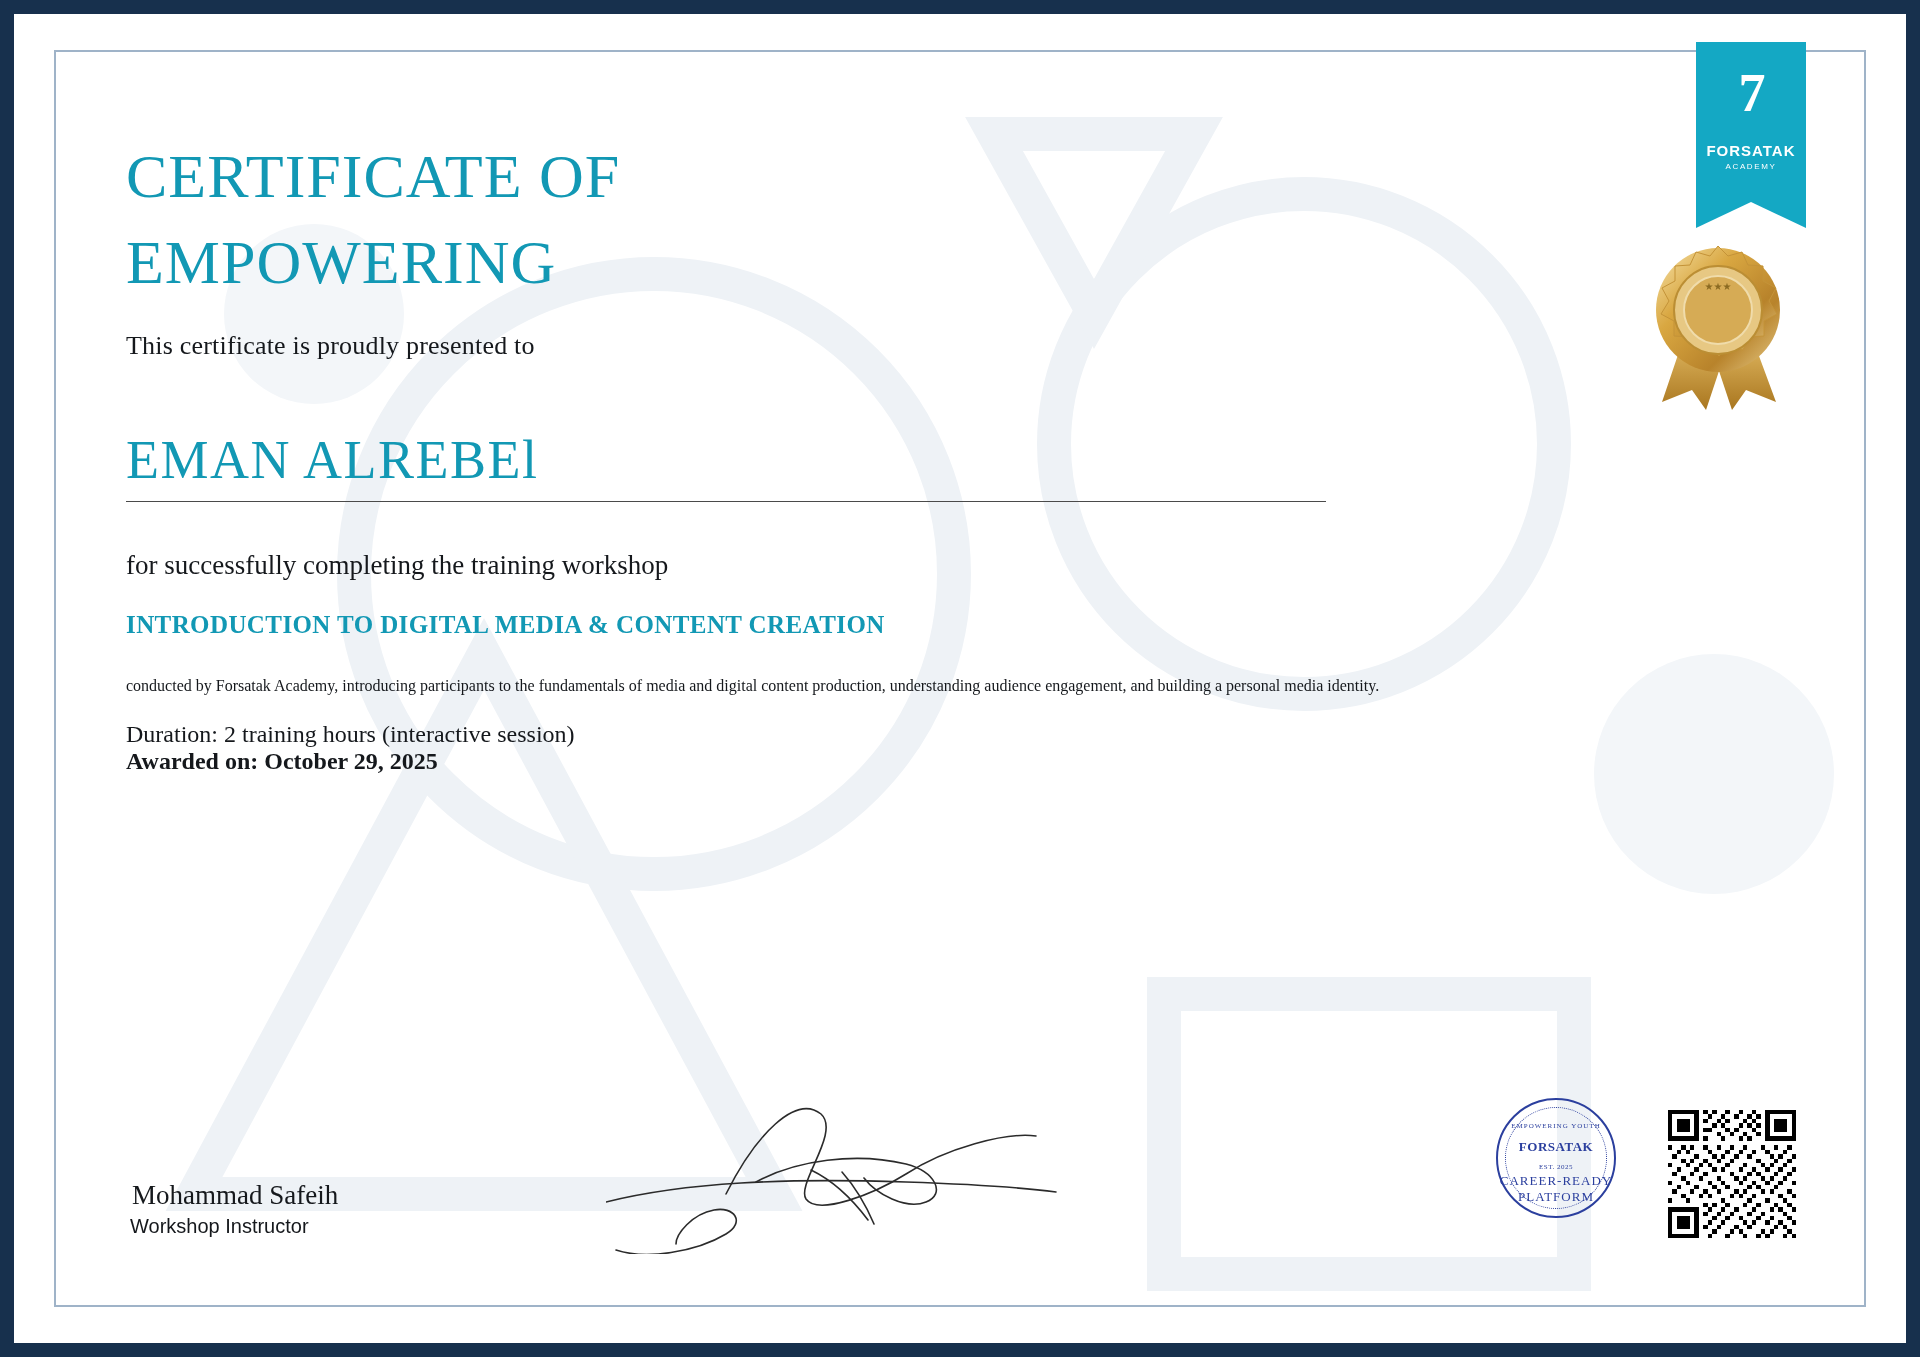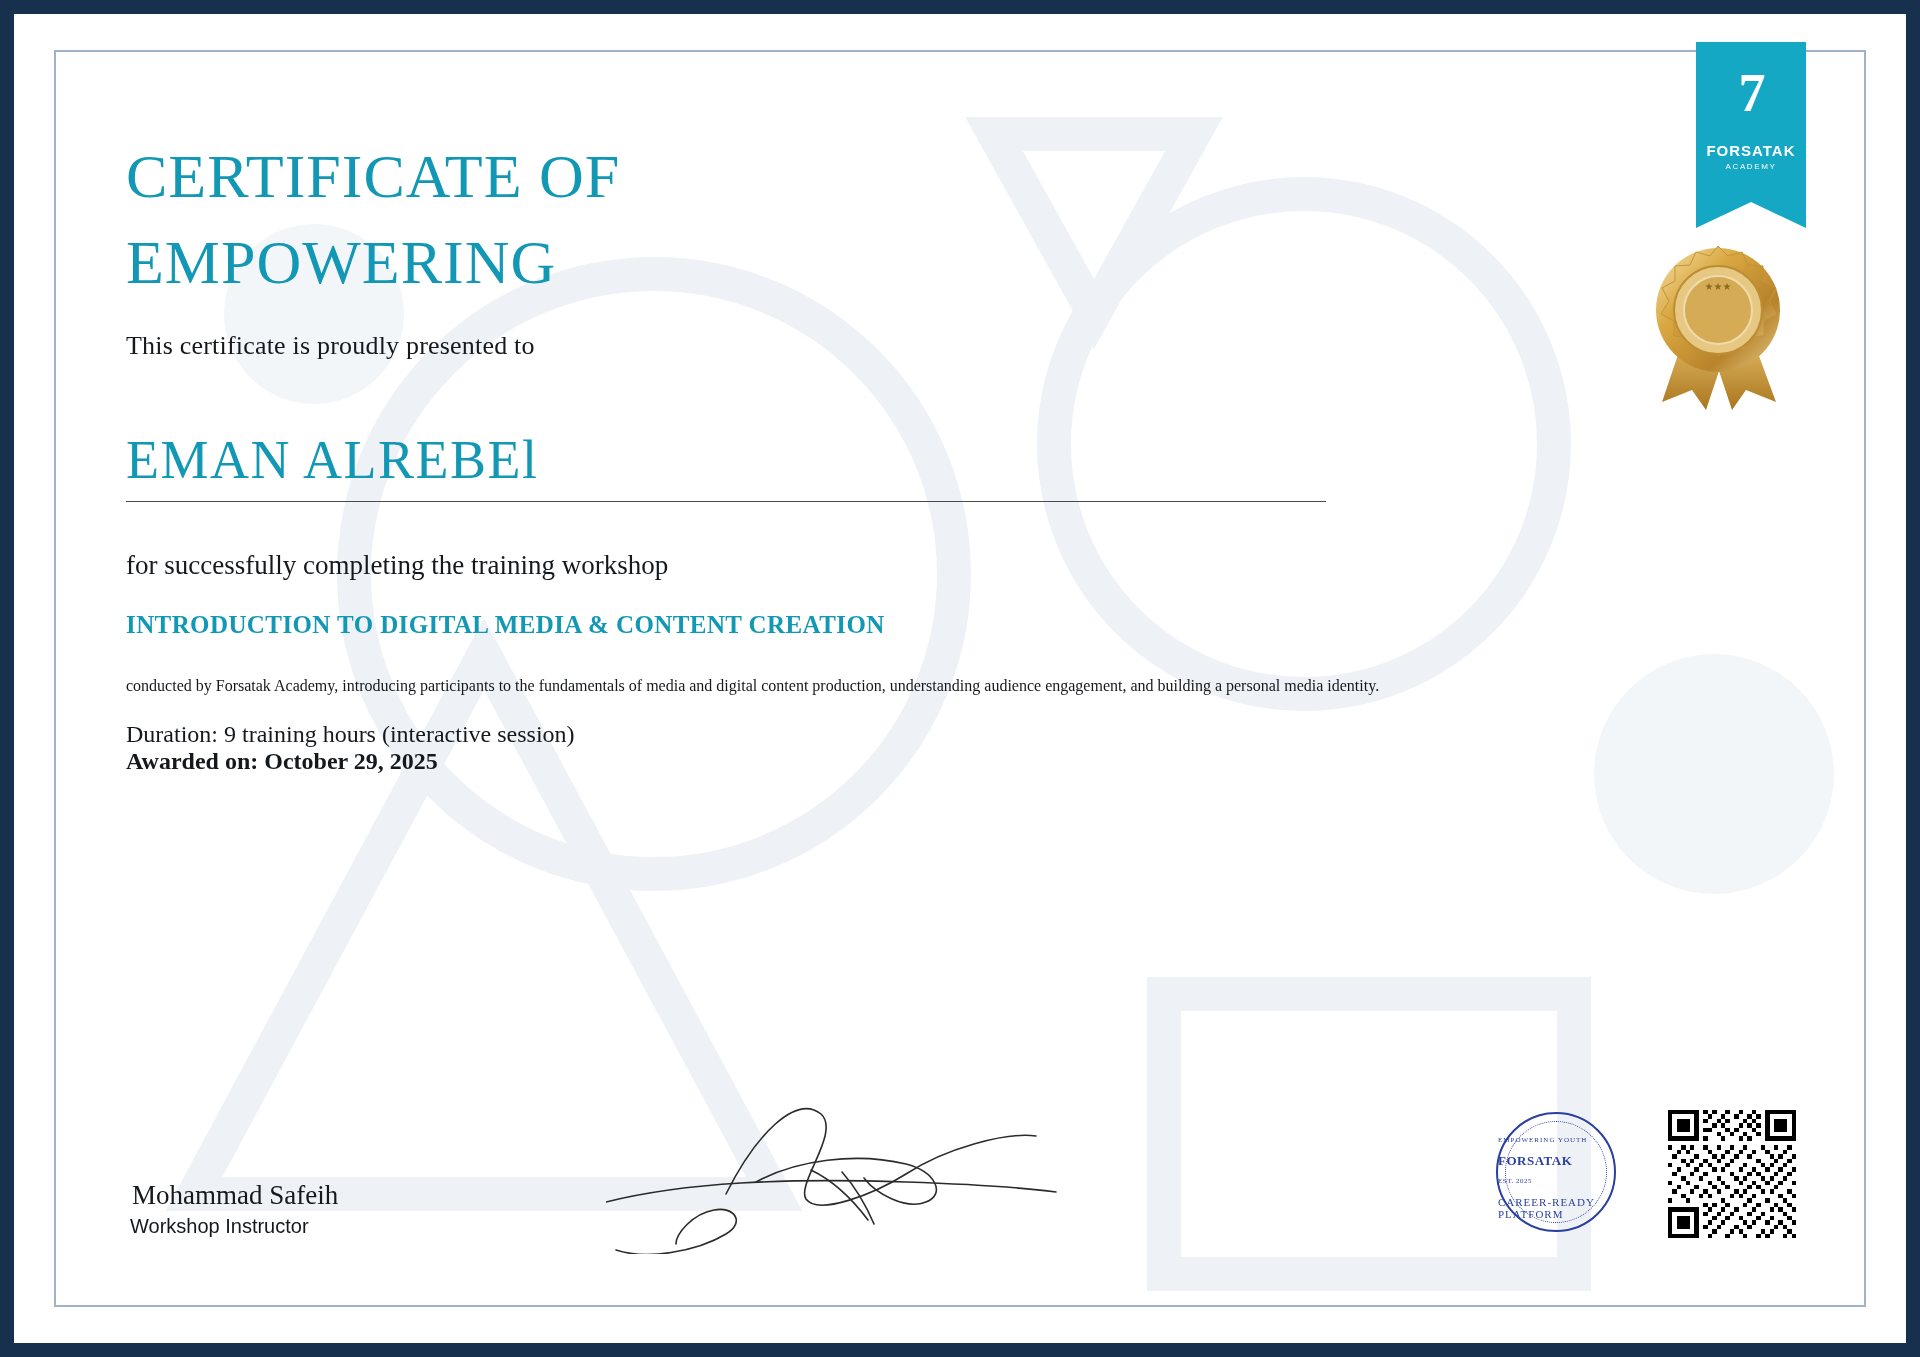--- a/index.html
+++ b/index.html
@@ -198,27 +198,27 @@
   .medal {
     position: absolute;
     right: 112px;
     top: 228px;
   }
 
   
   .seal {
     position: absolute;
     right: 290px;
-    bottom: 111px;
+    bottom: 125px;
     width: 120px;
     height: 120px;
     border-radius: 50%;
     border: 2px solid #2b3f9e;
     color: #2b3f9e;
-    text-align: left;
+    text-align: center;
     box-sizing: border-box;
     font-family: "Liberation Serif", serif;
   }
   .seal-inner {
     position: absolute;
     inset: 7px;
     border-radius: 50%;
     border: 1px dotted #2b3f9e;
   }
   .seal-top {
@@ -231,23 +231,23 @@
     font-weight: bold;
     letter-spacing: 0.5px;
     margin-top: 9px;
   }
   .seal-est {
     font-size: 7px;
     margin-top: 8px;
     letter-spacing: 0.5px;
   }
   .seal-bottom {
-    font-size: 11px;
+    font-size: 13px;
     letter-spacing: 1px;
-    margin-top: 11px;
+    margin-top: 2px;
   }
 
   .qr {
     position: absolute;
     right: 110px;
     bottom: 105px;
     width: 128px;
     height: 128px;
   }
 </style>
@@ -320,21 +320,21 @@
 
     <div class="recipient">EMAN ALREBEl</div>
     <div class="rule"></div>
 
     <div class="line-for">for successfully completing the training workshop</div>
 
     <div class="course">INTRODUCTION TO DIGITAL MEDIA &amp; CONTENT CREATION</div>
 
     <div class="body-text">conducted by Forsatak Academy, introducing participants to the fundamentals of media and digital content production, understanding audience engagement, and building a personal media identity.</div>
 
-    <div class="duration">Duration: 9 training hours (interactive session)</div>
+    <div class="duration">Duration: 2 training hours (interactive session)</div>
 
     <div class="awarded">Awarded on: October 29, 2025</div>
   </div>
 
   <div class="signature-block">
     <div class="sig-name">Mohammad Safeih</div>
     <div class="sig-role">Workshop Instructor</div>
 
     <div class="signature-art">
       <svg width="560" height="180" viewBox="0 0 560 180">

